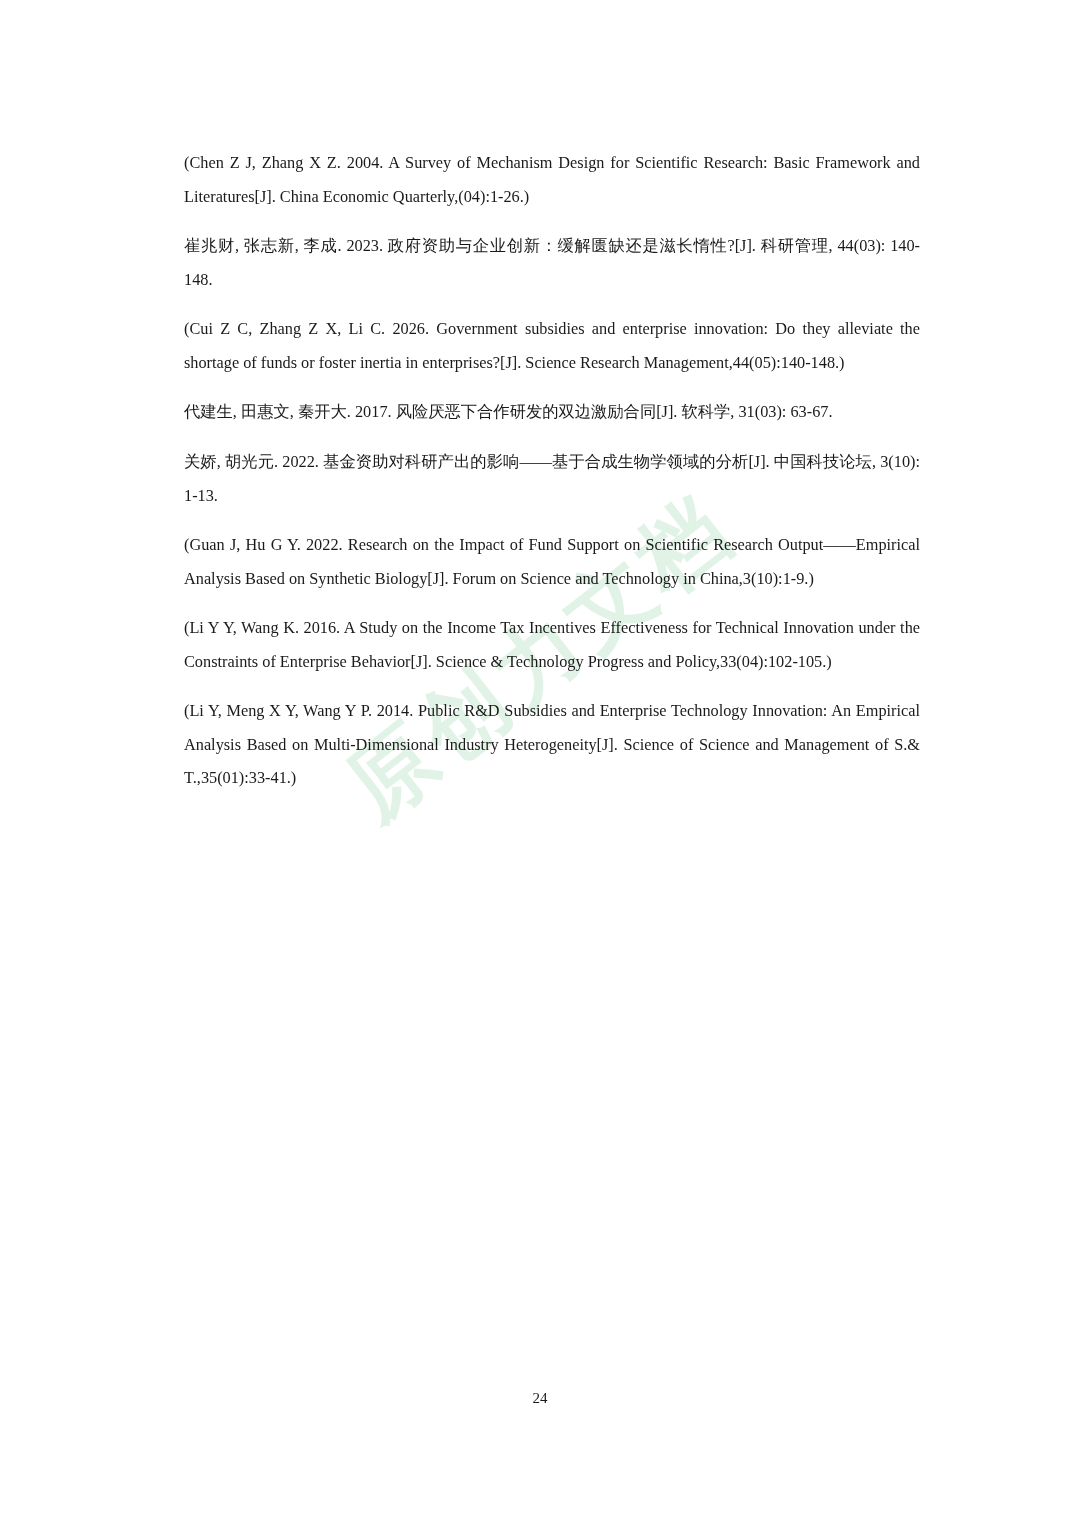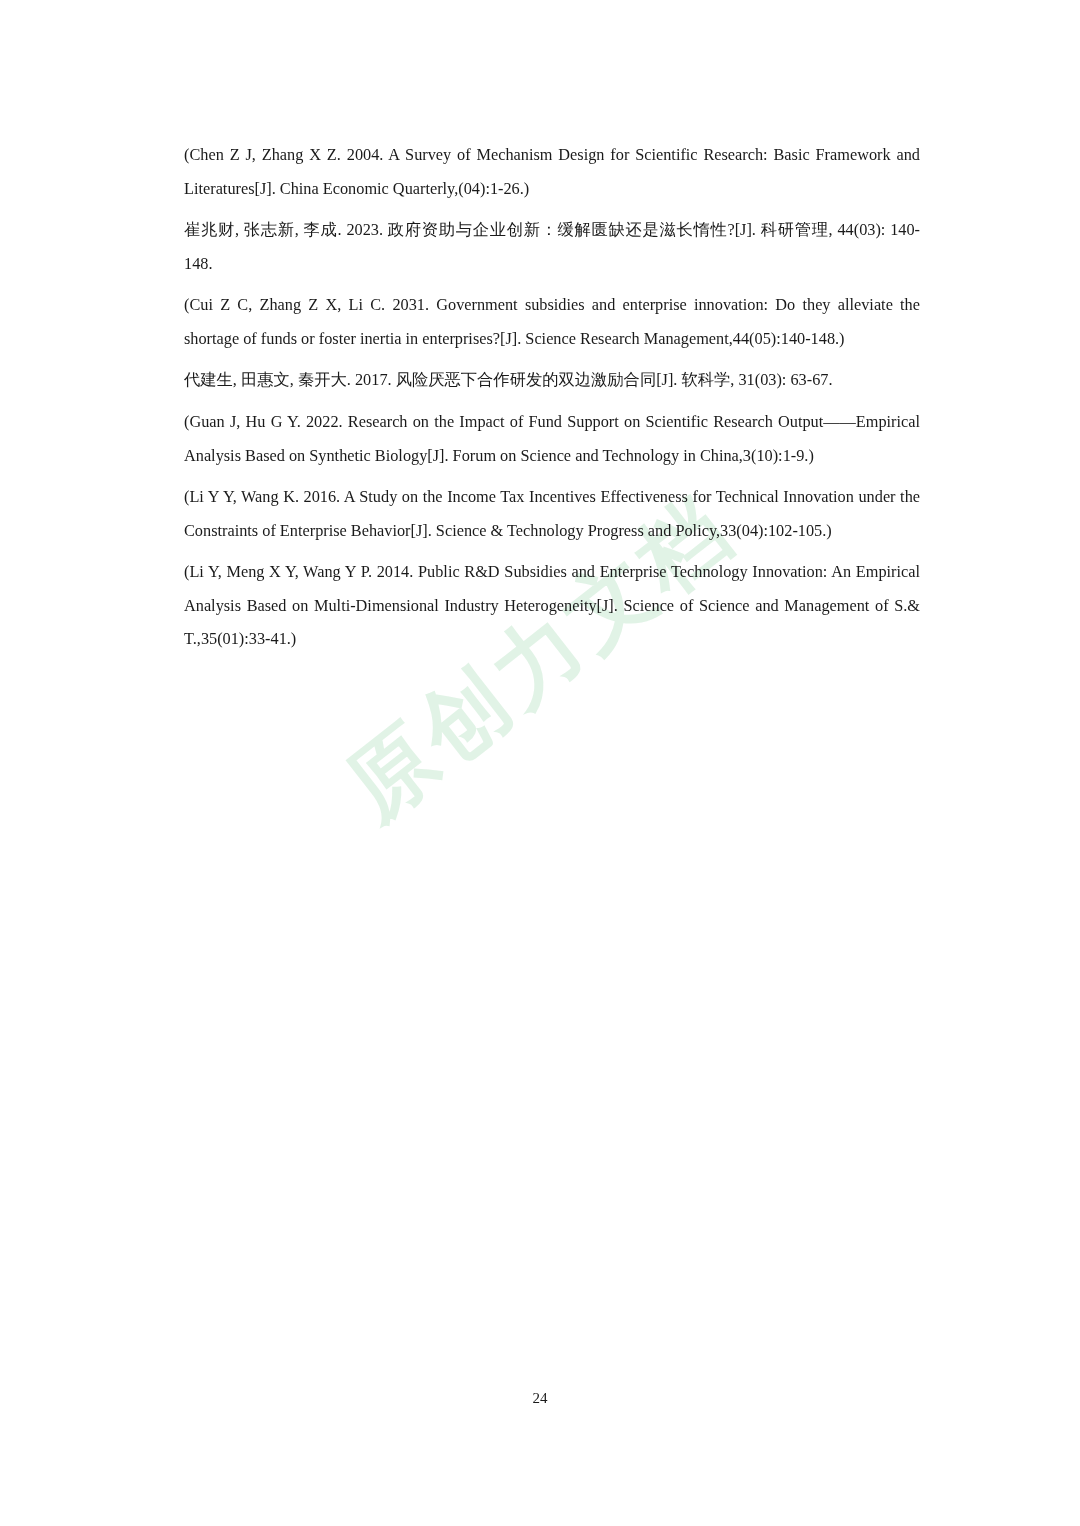--- a/index.html
+++ b/index.html
@@ -42,21 +42,21 @@
   .content {
     position: absolute;
     left: 160px;
     top: 130px;
     width: 760px;
     z-index: 2;
   }
   .ref {
     font-size: 16.3px;
     line-height: 2.06;
-    margin: 8px 0 2px 0;
+    margin: 16px 0 2px 0;
     text-indent: 0;
     padding-left: 24px;
   }
   .ref.justify {
     text-align: justify;
     text-align-last: left;
   }
   .ref.cn {
     font-family: "Liberation Serif", "DejaVu Serif", serif;
   }
@@ -77,22 +77,23 @@
 
 <div class="page">
 
   <div class="watermark">
     <div class="watermark-text">原创力文档</div>
   </div>
 
   <div class="content">
     <p class="ref justify">(Chen Z J, Zhang X Z. 2004. A Survey of Mechanism Design for Scientific Research: Basic Framework and Literatures[J]. China Economic Quarterly,(04):1-26.)</p>
     <p class="ref justify cn">崔兆财, 张志新, 李成. 2023. 政府资助与企业创新：缓解匮缺还是滋长惰性?[J]. 科研管理, 44(03): 140-148.</p>
-    <p class="ref justify">(Cui Z C, Zhang Z X, Li C. 2031. Government subsidies and enterprise innovation: Do they alleviate the shortage of funds or foster inertia in enterprises?[J]. Science Research Management,44(05):140-148.)</p>
+    <p class="ref justify">(Cui Z C, Zhang Z X, Li C. 2026. Government subsidies and enterprise innovation: Do they alleviate the shortage of funds or foster inertia in enterprises?[J]. Science Research Management,44(05):140-148.)</p>
     <p class="ref justify cn">代建生, 田惠文, 秦开大. 2017. 风险厌恶下合作研发的双边激励合同[J]. 软科学, 31(03): 63-67.</p>
+    <p class="ref justify cn">关娇, 胡光元. 2022. 基金资助对科研产出的影响——基于合成生物学领域的分析[J]. 中国科技论坛, 3(10): 1-13.</p>
     <p class="ref justify">(Guan J, Hu G Y. 2022. Research on the Impact of Fund Support on Scientific Research Output——Empirical Analysis Based on Synthetic Biology[J]. Forum on Science and Technology in China,3(10):1-9.)</p>
     <p class="ref justify">(Li Y Y, Wang K. 2016. A Study on the Income Tax Incentives Effectiveness for Technical Innovation under the Constraints of Enterprise Behavior[J]. Science &amp; Technology Progress and Policy,33(04):102-105.)</p>
     <p class="ref justify">(Li Y, Meng X Y, Wang Y P. 2014. Public R&amp;D Subsidies and Enterprise Technology Innovation: An Empirical Analysis Based on Multi-Dimensional Industry Heterogeneity[J]. Science of Science and Management of S.&amp; T.,35(01):33-41.)</p>
   </div>
 
   <div class="pagenum">24</div>
 
 </div>
 
 </body></html>

